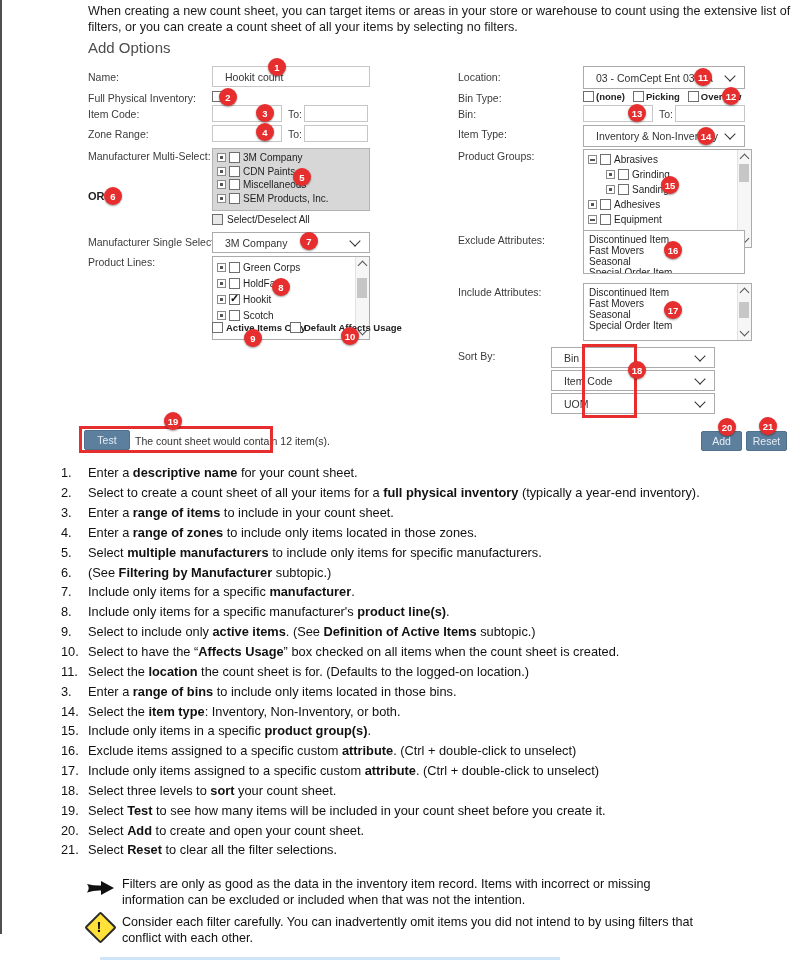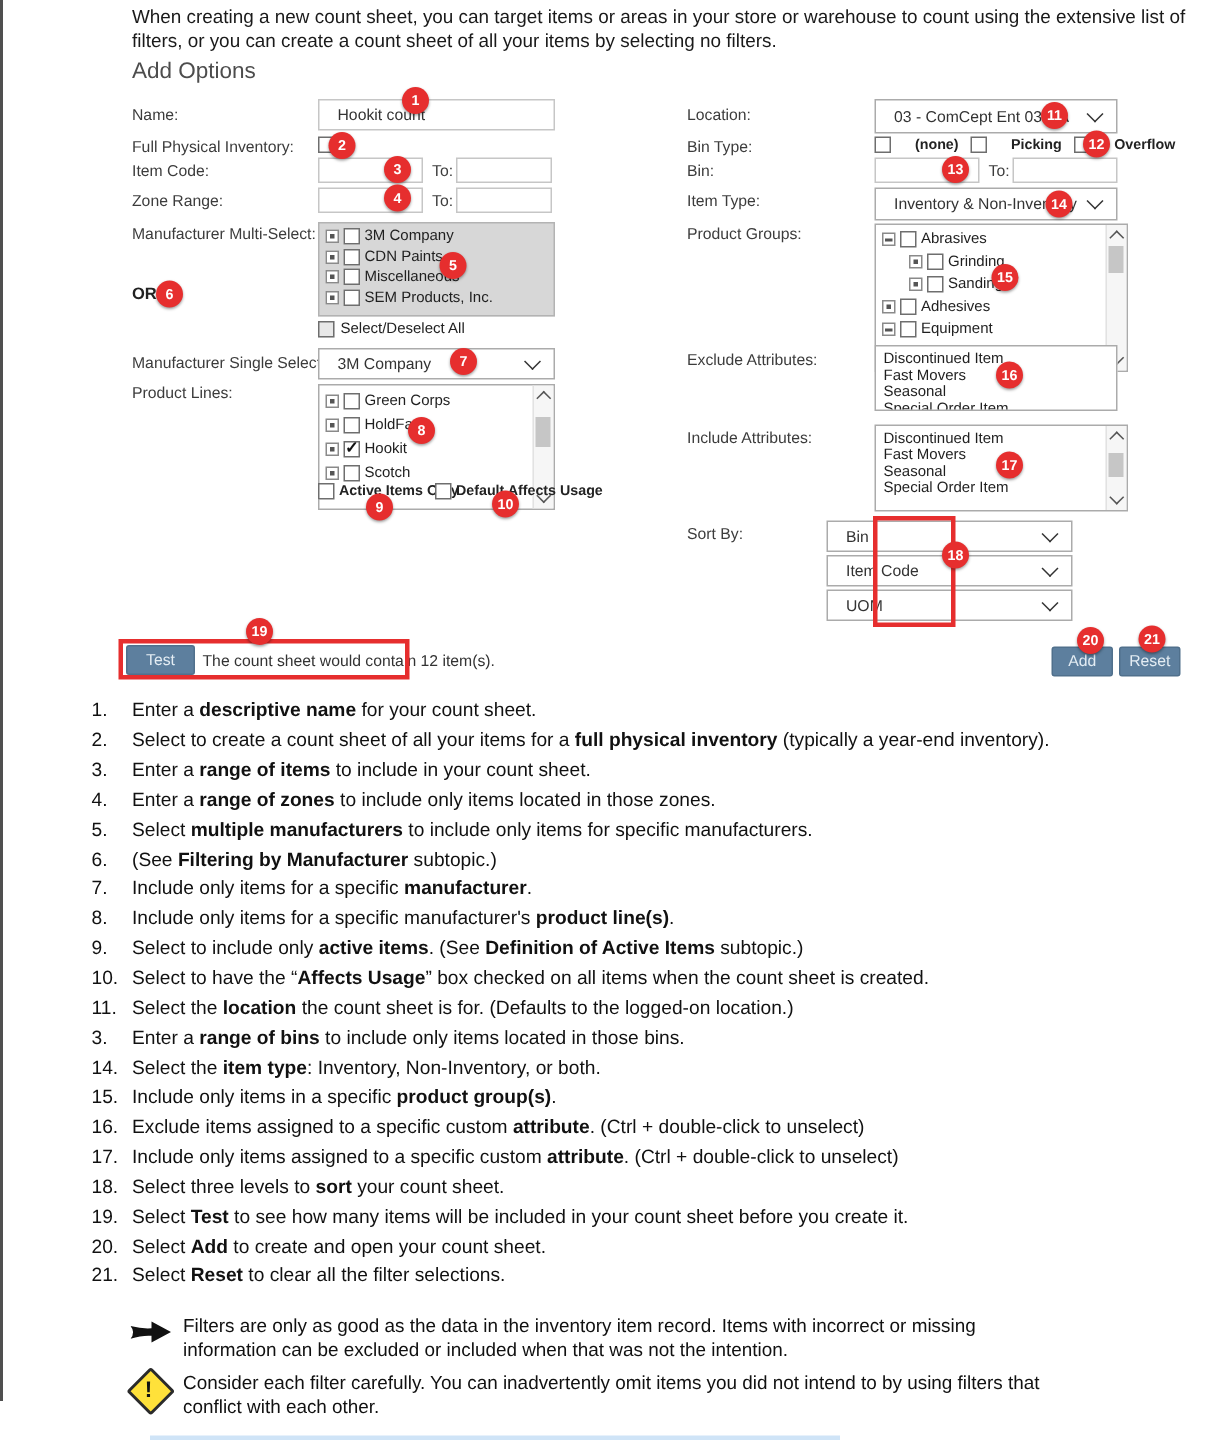--- a/index.html
+++ b/index.html
@@ -27,21 +27,21 @@
   .lrow.pl{height:16px;}
   .lrow.pg{height:15px;}
   .llabel{white-space:nowrap;}
   .arow{font-size:10px;line-height:11px;padding-left:5px;color:#1f1f1f;white-space:nowrap;}
   .sbar{position:absolute;right:0;top:0;bottom:0;width:13px;background:#f6f6f6;border-left:1px solid #e2e2e2;}
   .sarr{position:absolute;left:3px;width:6px;height:6px;border-left:1.3px solid #555;border-bottom:1.3px solid #555;}
   .sarr.up{top:5px;transform:rotate(135deg);}
   .sarr.down{bottom:5px;transform:rotate(-45deg);}
   .sthumb{position:absolute;left:1px;width:10px;background:#c6c6c6;}
   .cbrow-label{font-size:9.5px;font-weight:bold;color:#222;white-space:nowrap;}
-  .btopt{display:inline-flex;align-items:flex-end;gap:16px;margin-right:8px;}
+  .btopt{display:inline-flex;align-items:flex-end;gap:2px;margin-right:8px;}
   .callout{position:absolute;width:18px;height:18px;border-radius:50%;background:#e62e2e;color:#fff;font-size:9.5px;font-weight:bold;display:flex;align-items:center;justify-content:center;box-shadow:0 1px 2px rgba(0,0,0,.4);z-index:60;}
   .red-rect{position:absolute;border:3px solid #e62e2e;box-sizing:border-box;z-index:50;background:transparent;}
   .btn{position:absolute;background:#5d7f9e;color:#e3ecf3;font-size:10.5px;display:flex;align-items:center;justify-content:center;border:1px solid #50708c;border-radius:2px;box-sizing:border-box;}
   .test-result{position:absolute;font-size:10.5px;color:#333;white-space:nowrap;}
   #instructions{position:absolute;left:61px;top:463px;width:732px;}
   .irow{display:flex;height:19.85px;align-items:center;}
   .inum{flex:none;width:27px;font-size:12.8px;color:#111;}
   .itext{flex:1;font-size:12.8px;color:#111;white-space:nowrap;}
   .note-text{position:absolute;font-size:12.6px;line-height:16px;color:#111;}
   .warn-wrap{position:absolute;width:30px;height:30px;}
@@ -361,21 +361,21 @@
   <div class="bottom-bar"></div>
 <div class="callout" style="left: 268px; top: 58px;">1</div>
     <div class="callout" style="left: 219px; top: 88px;">2</div>
     <div class="callout" style="left: 256px; top: 104px;">3</div>
     <div class="callout" style="left: 256px; top: 123px;">4</div>
     <div class="callout" style="left: 293px; top: 168px;">5</div>
     <div class="callout" style="left: 104px; top: 187px;">6</div>
     <div class="callout" style="left: 300px; top: 232px;">7</div>
     <div class="callout" style="left: 272px; top: 278px;">8</div>
     <div class="callout" style="left: 244px; top: 329px;">9</div>
-    <div class="callout" style="left: 328px; top: 327px;">10</div>
+    <div class="callout" style="left: 341px; top: 327px;">10</div>
     <div class="callout" style="left: 694px; top: 68px;">11</div>
     <div class="callout" style="left: 722px; top: 87px;">12</div>
     <div class="callout" style="left: 628px; top: 104px;">13</div>
     <div class="callout" style="left: 697px; top: 127px;">14</div>
     <div class="callout" style="left: 661px; top: 176px;">15</div>
     <div class="callout" style="left: 664px; top: 241px;">16</div>
     <div class="callout" style="left: 664px; top: 301px;">17</div>
     <div class="callout" style="left: 628px; top: 361px;">18</div>
     <div class="callout" style="left: 164px; top: 412px;">19</div>
     <div class="callout" style="left: 718px; top: 418px;">20</div>

